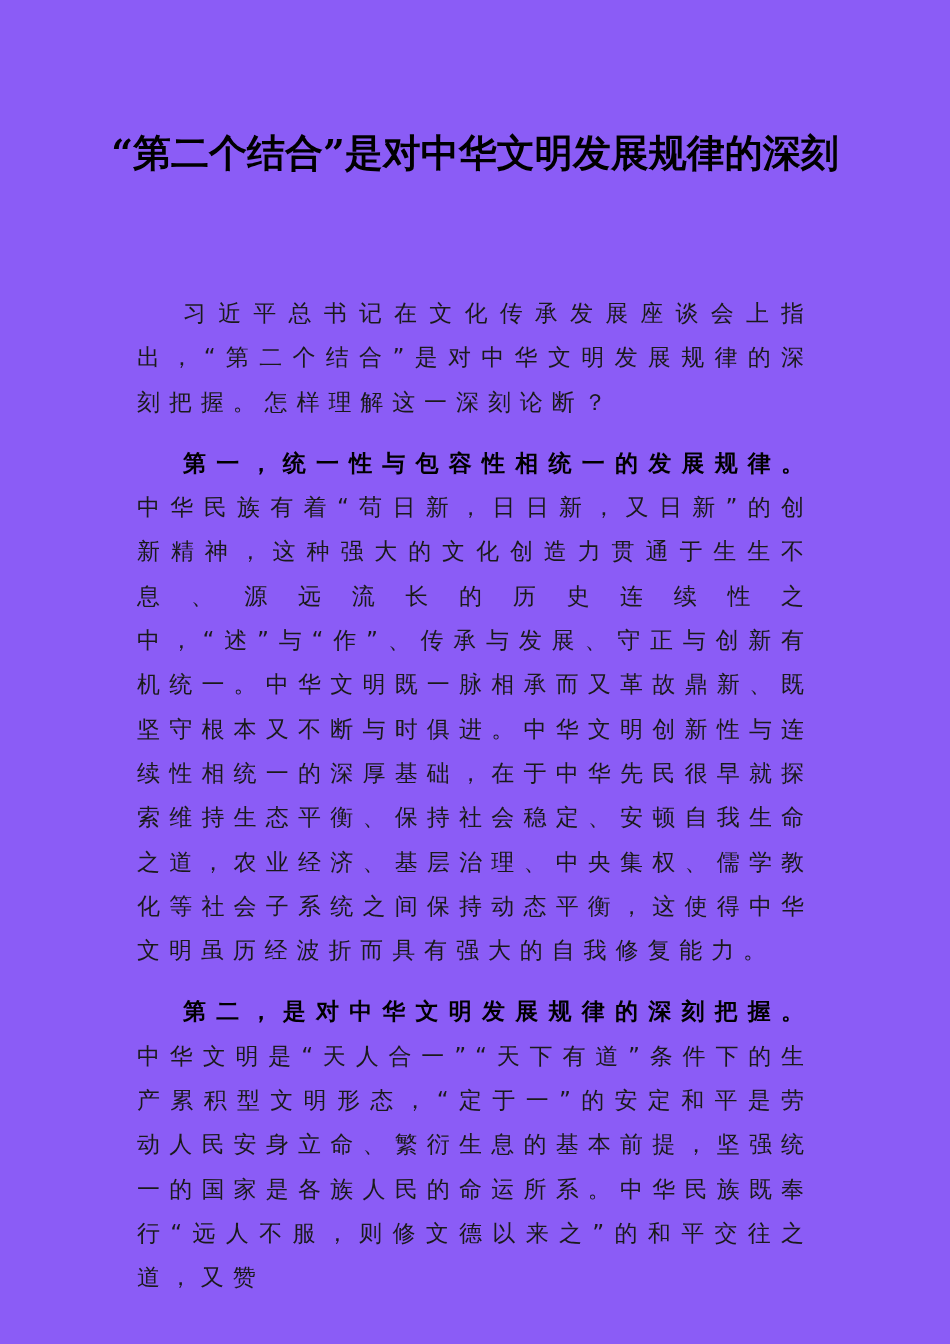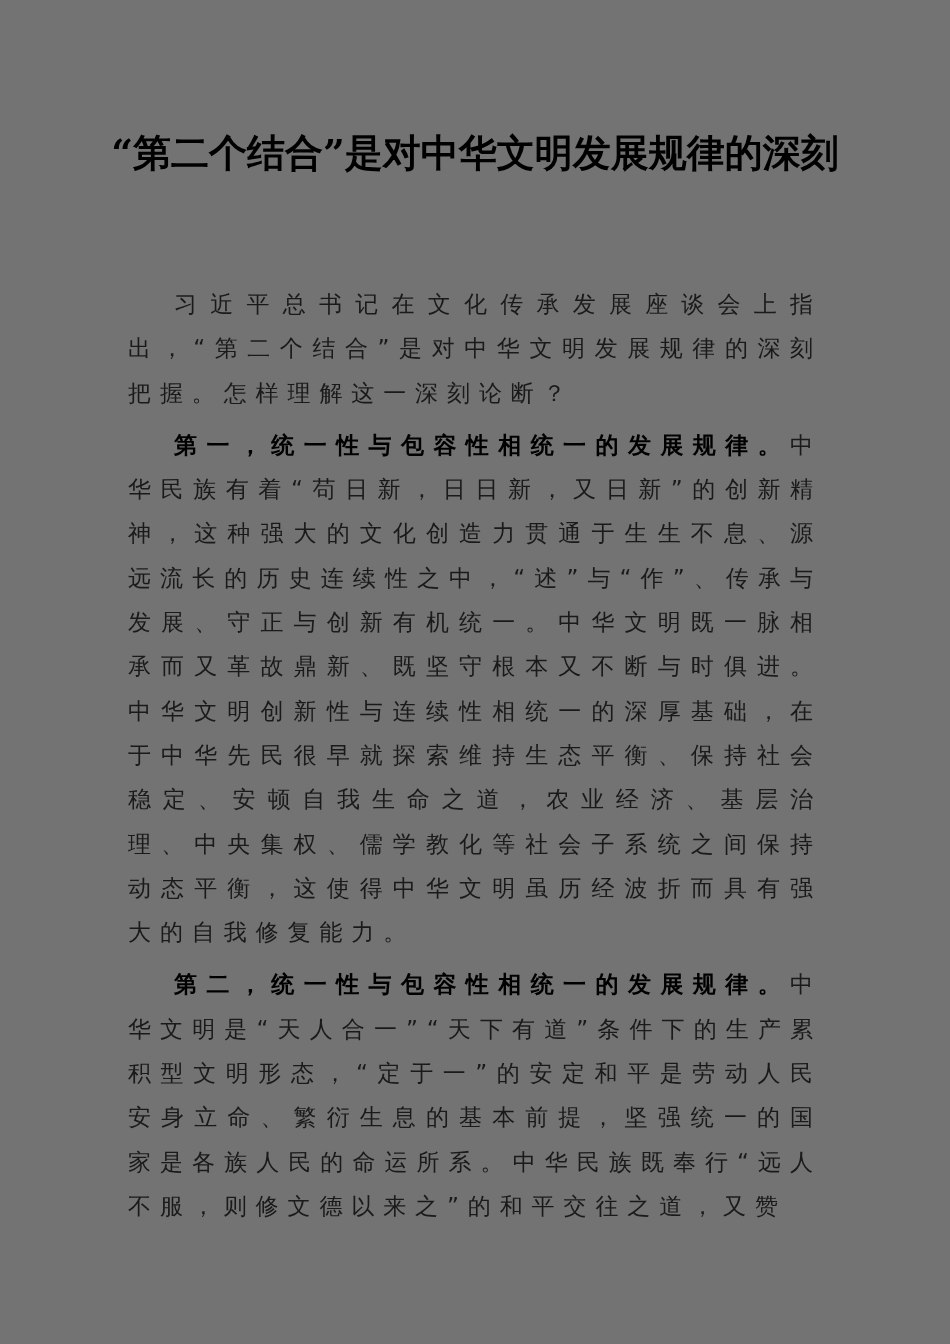--- a/index.html
+++ b/index.html
@@ -13,21 +13,21 @@
       position: relative;
       overflow: hidden;
       color: #111111;
     }
     .page {
       position: absolute;
       left: 0;
       top: 0;
       width: 950px;
       height: 1344px;
-      background: #737373;
+      background: #8b5cf6;
     }
     .title {
       position: absolute;
       left: 100px;
       top: 128px;
       width: 750px;
       margin: 0;
       text-align: center;
       font-family: "DejaVu Serif", "Liberation Serif", serif;
       font-weight: bold;
@@ -41,21 +41,21 @@
       position: absolute;
       left: 120px;
       top: 274px;
       width: 710px;
       font-family: "DejaVu Sans", "Liberation Sans", sans-serif;
       font-size: 23px;
       line-height: 44.3px;
       color: #1a1a1a;
     }
     .para {
-      margin: 8px;
+      margin: 17px;
       text-indent: 2em;
       text-align: justify;
       text-align-last: left;
       letter-spacing: 8.9px;
       word-break: break-all;
       font-weight: normal;
     }
     .para .lead {
       font-weight: bold;
       color: #000000;
@@ -66,16 +66,16 @@
 
 <div class="page">
 
   <h1 class="title">
     <span>“第二个结合”是对中华文明发展规律的深刻</span>
   </h1>
 
   <div class="body-text">
     <p class="para"><span class="lead"></span><span>习近平总书记在文化传承发展座谈会上指出，“第二个结合”是对中华文明发展规律的深刻把握。怎样理解这一深刻论断？</span></p>
     <p class="para"><span class="lead">第一，统一性与包容性相统一的发展规律。</span><span>中华民族有着“苟日新，日日新，又日新”的创新精神，这种强大的文化创造力贯通于生生不息、源远流长的历史连续性之中，“述”与“作”、传承与发展、守正与创新有机统一。中华文明既一脉相承而又革故鼎新、既坚守根本又不断与时俱进。中华文明创新性与连续性相统一的深厚基础，在于中华先民很早就探索维持生态平衡、保持社会稳定、安顿自我生命之道，农业经济、基层治理、中央集权、儒学教化等社会子系统之间保持动态平衡，这使得中华文明虽历经波折而具有强大的自我修复能力。</span></p>
-    <p class="para"><span class="lead">第二，统一性与包容性相统一的发展规律。</span><span>中华文明是“天人合一”“天下有道”条件下的生产累积型文明形态，“定于一”的安定和平是劳动人民安身立命、繁衍生息的基本前提，坚强统一的国家是各族人民的命运所系。中华民族既奉行“远人不服，则修文德以来之”的和平交往之道，又赞</span></p>
+    <p class="para"><span class="lead">第二，是对中华文明发展规律的深刻把握。</span><span>中华文明是“天人合一”“天下有道”条件下的生产累积型文明形态，“定于一”的安定和平是劳动人民安身立命、繁衍生息的基本前提，坚强统一的国家是各族人民的命运所系。中华民族既奉行“远人不服，则修文德以来之”的和平交往之道，又赞</span></p>
   </div>
 
 </div>
 
 </body></html>

